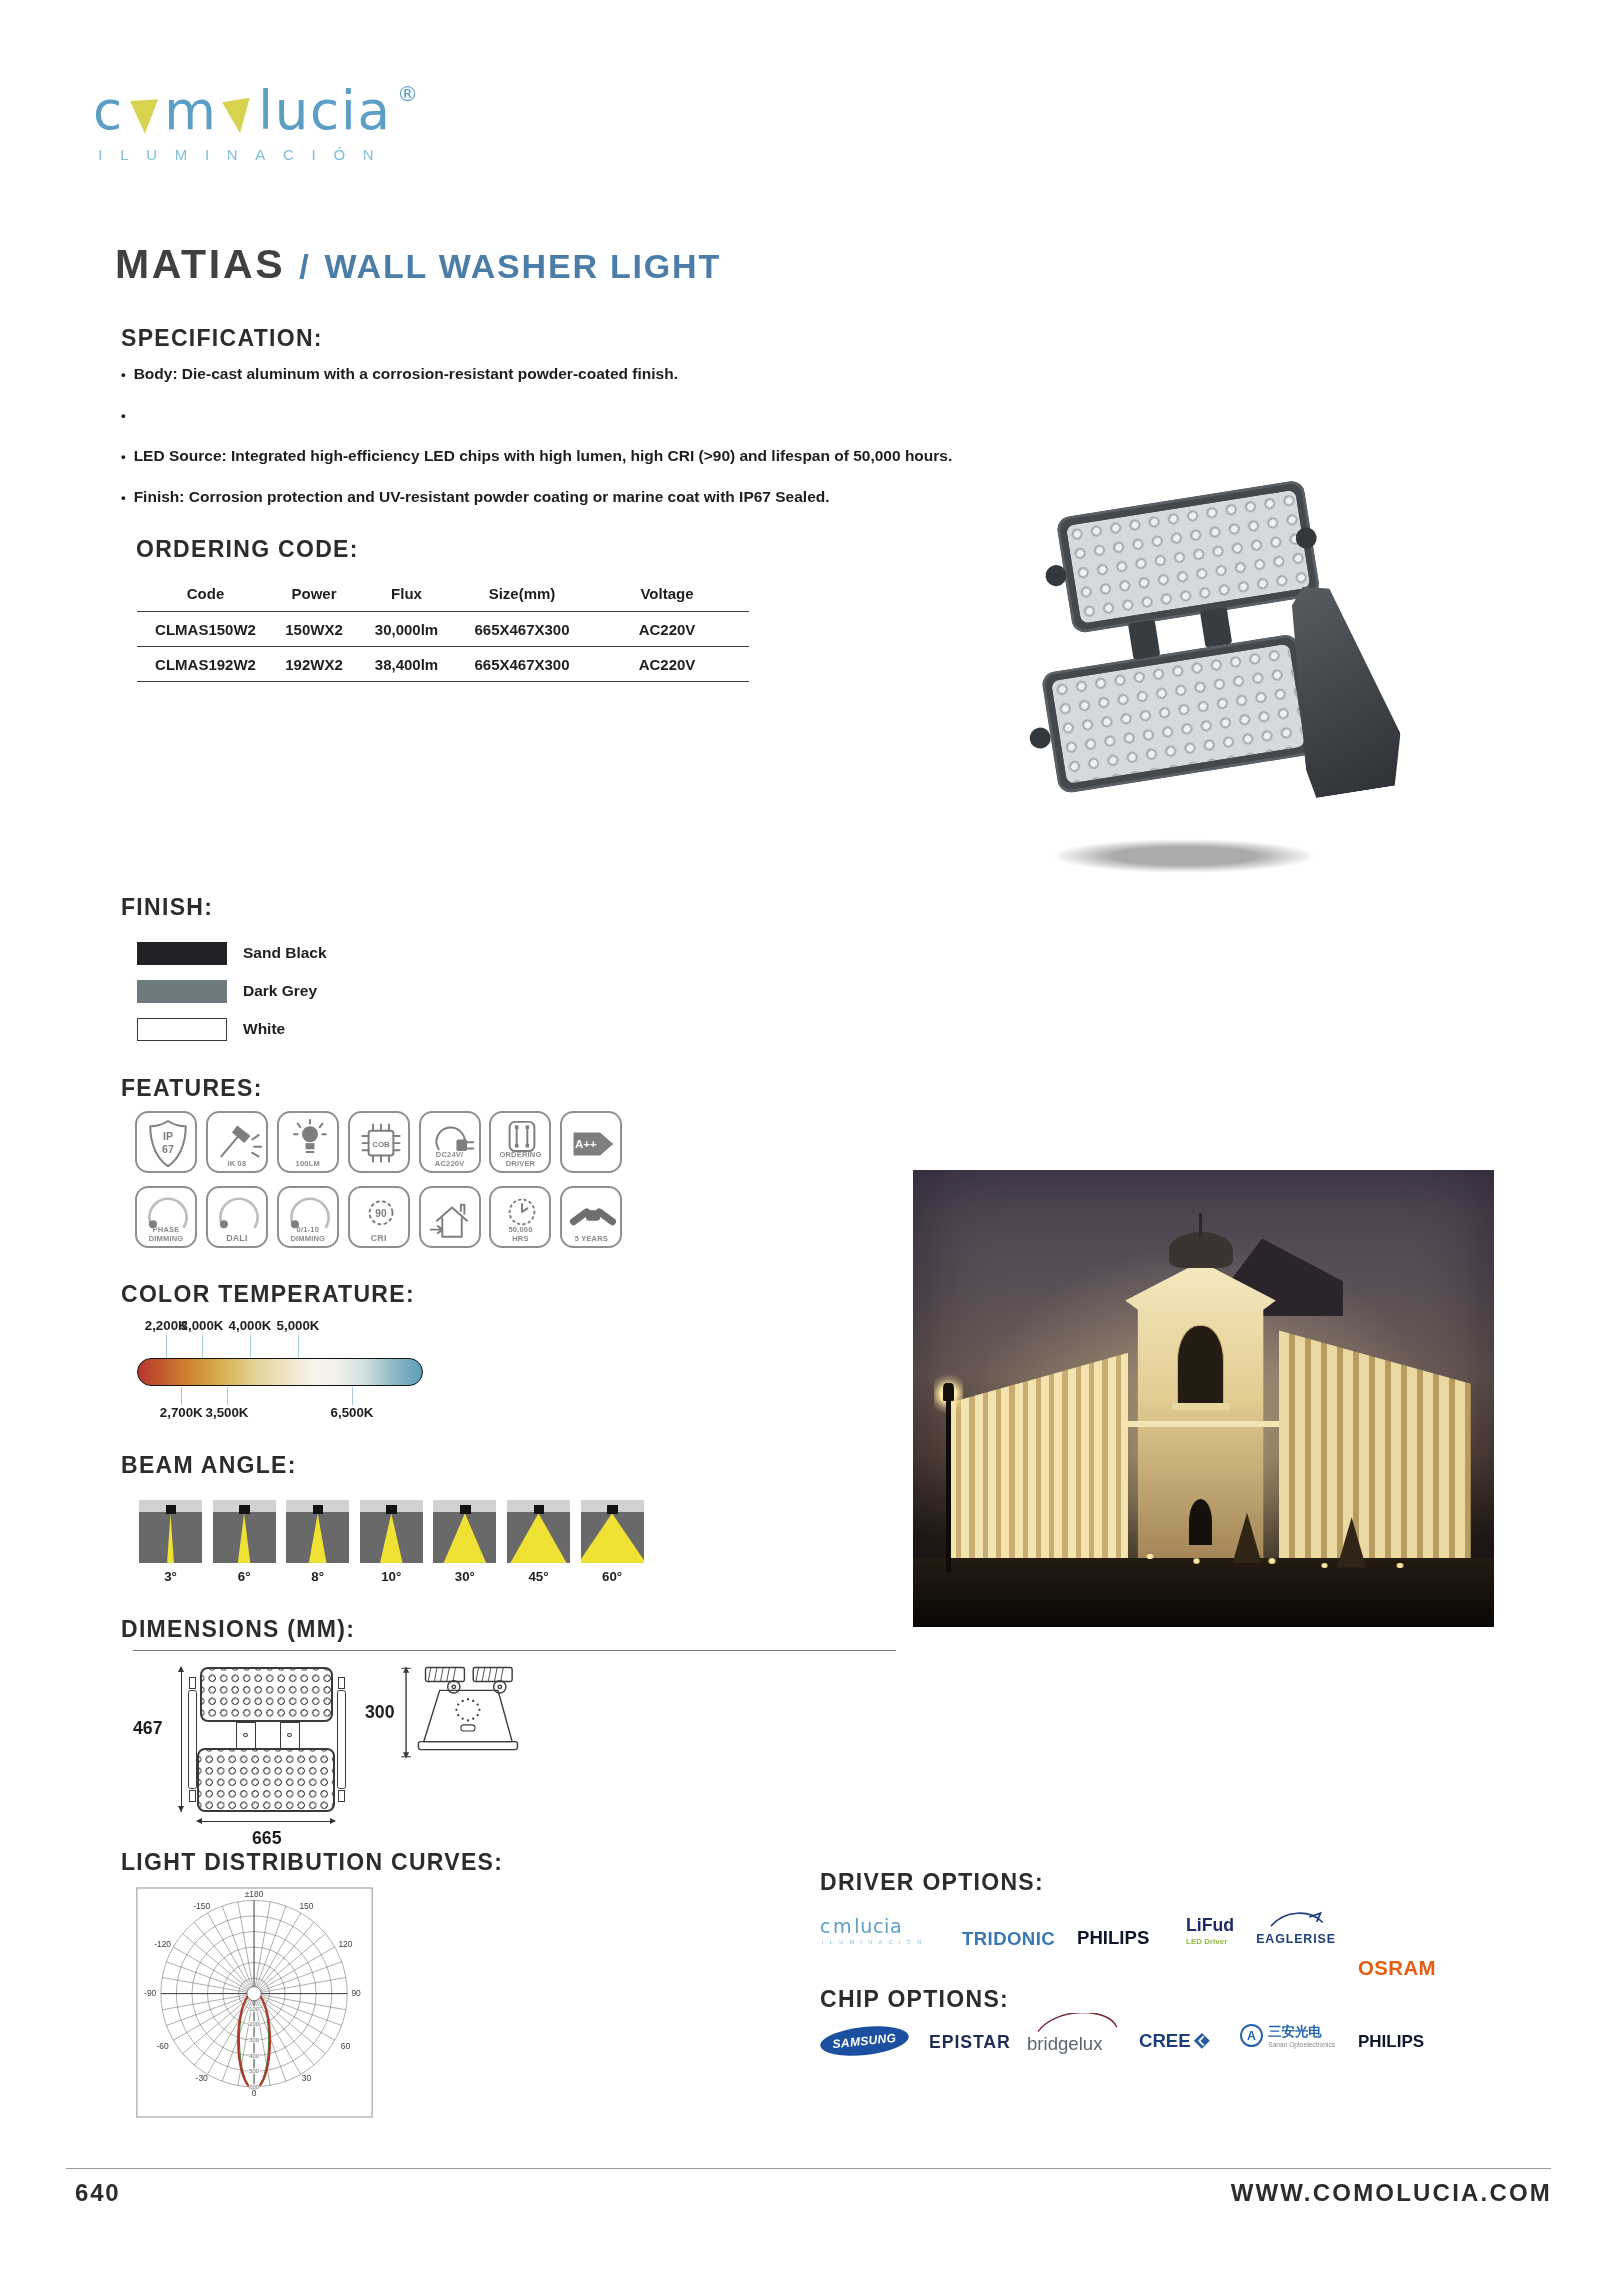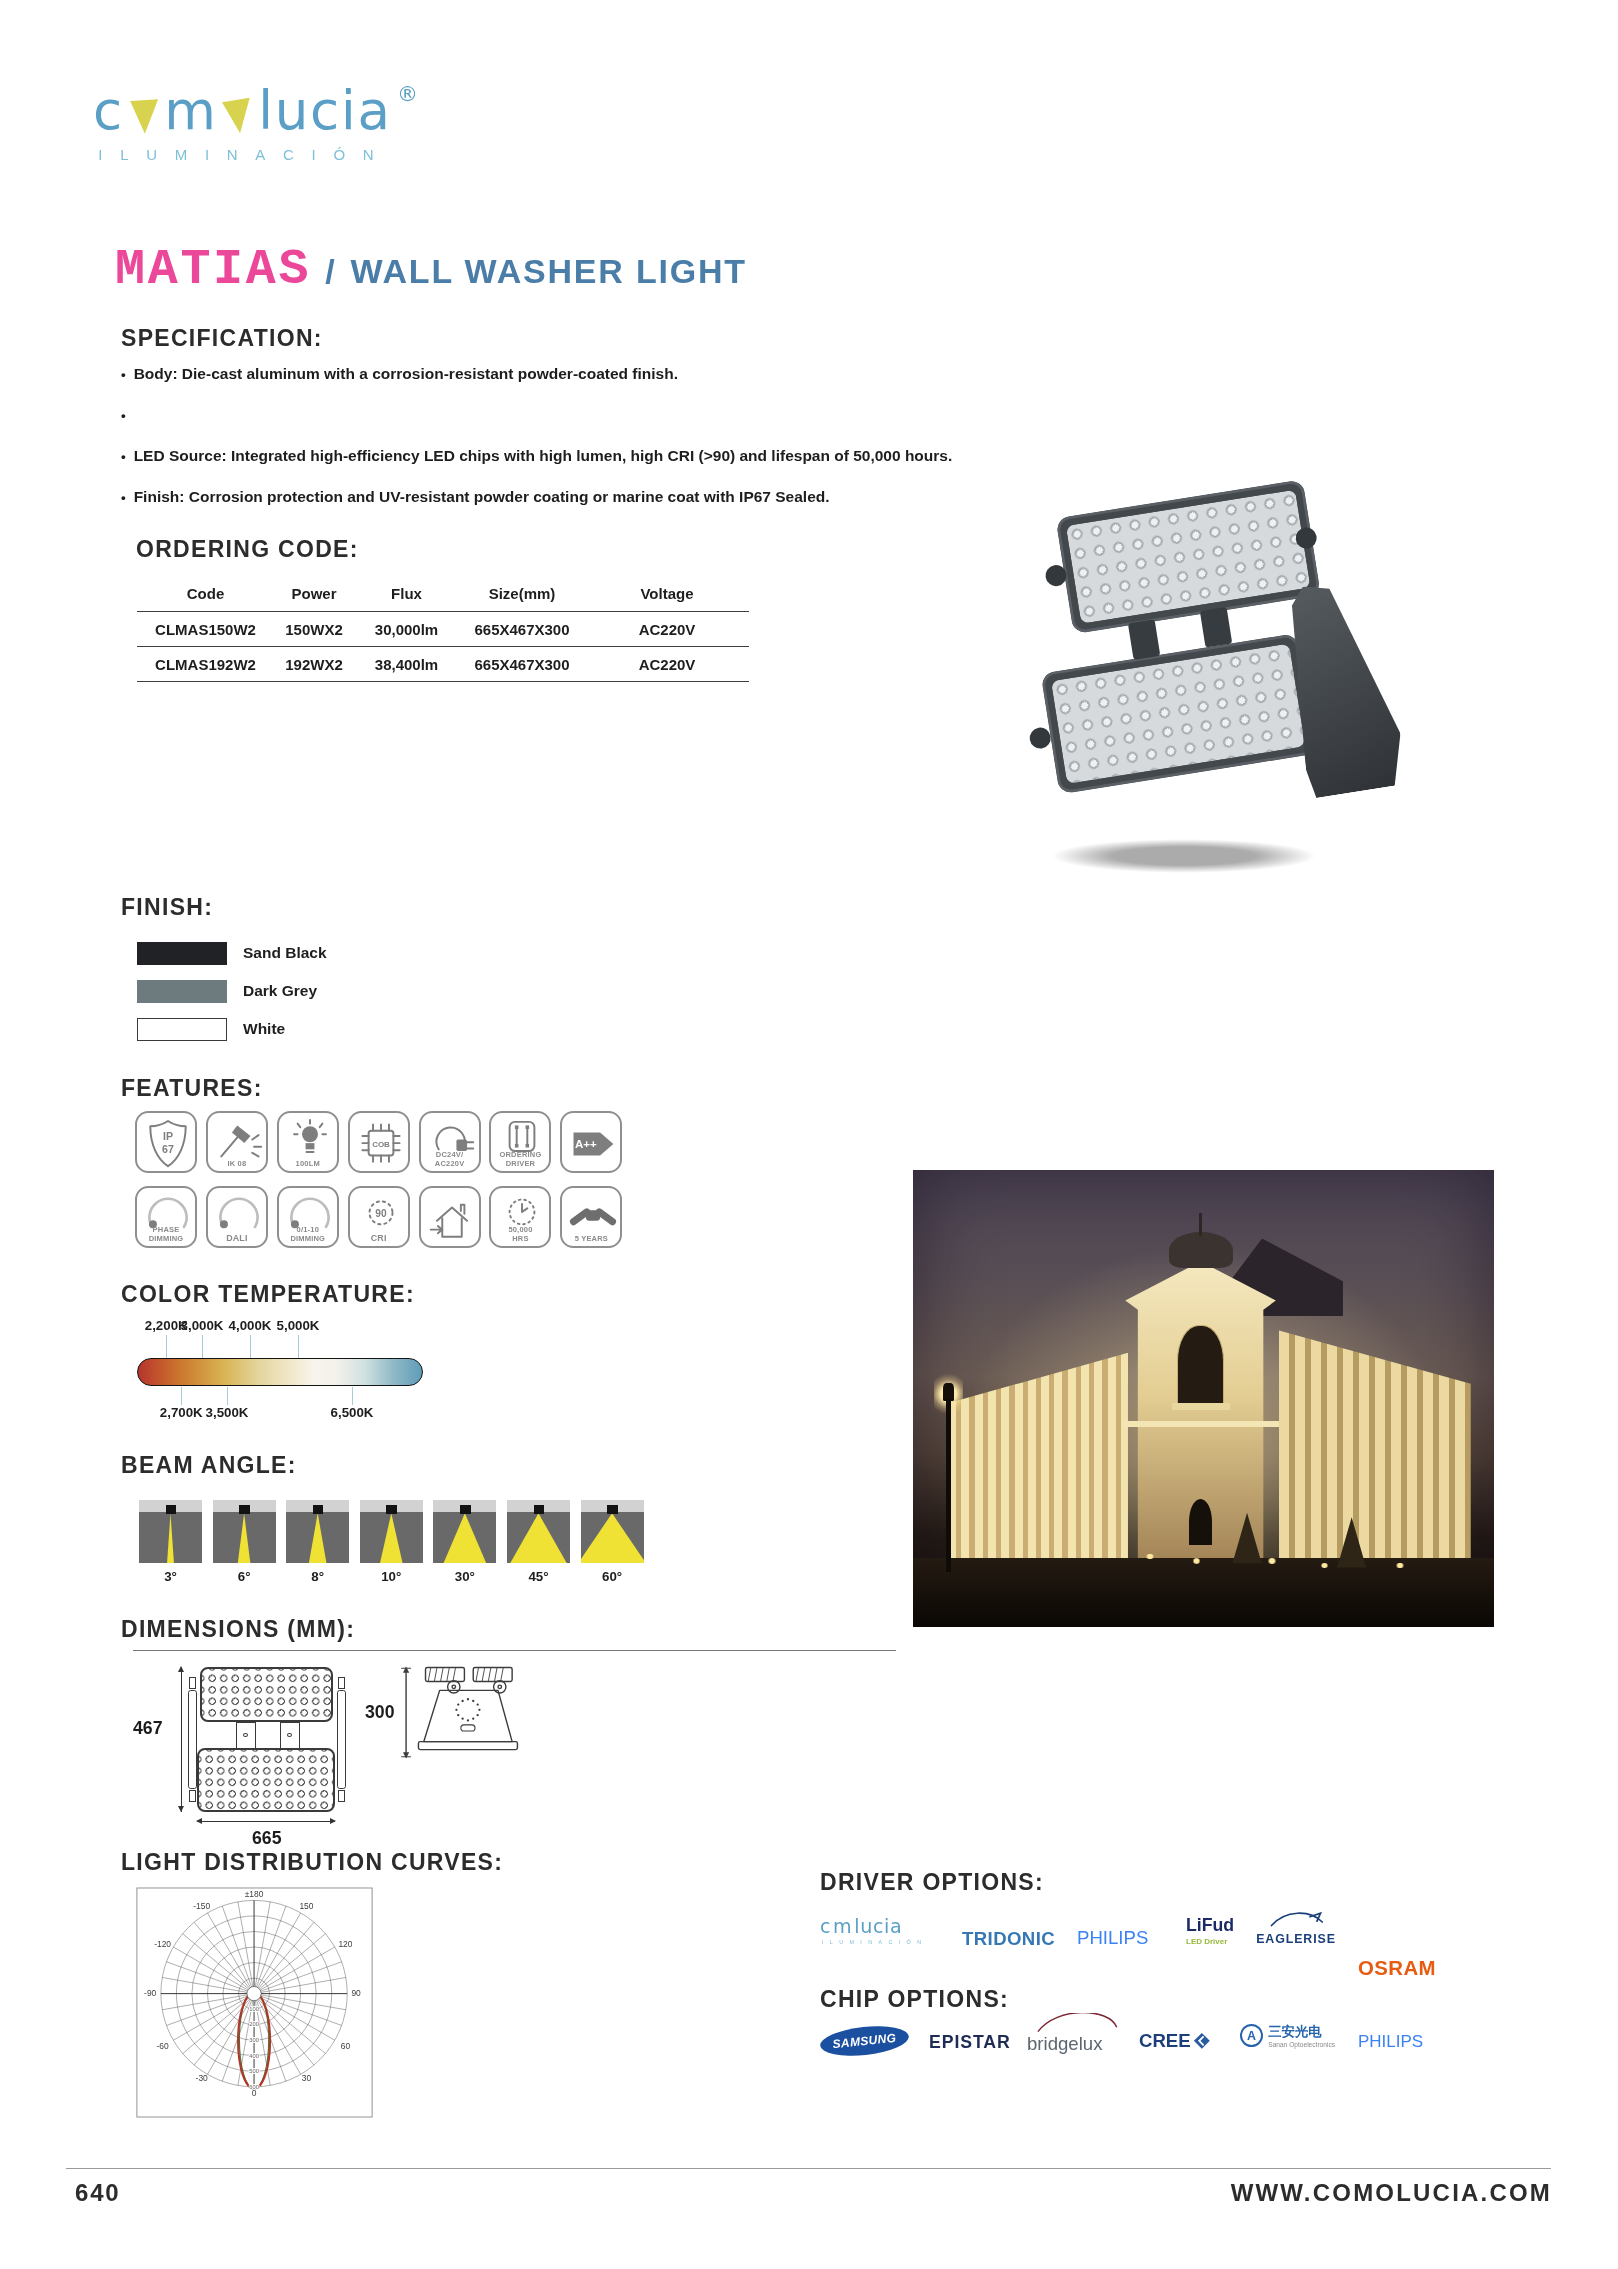--- a/index.html
+++ b/index.html
@@ -14,21 +14,21 @@
                font-size:53px; font-weight:500; letter-spacing:1.8px; line-height:1; }
   .logo-tri { width:35px; height:39px; background:#d8d34f; margin:0 2.7px 1.8px 2.7px;
               clip-path:polygon(10% 12%, 90% 8%, 52% 96%); }
   .logo-tri.t2 { transform:rotate(-6deg); }
   .logo-reg { font-size:21px; margin-left:5.3px; align-self:flex-start; line-height:1; }
   .logo-tag { margin-top:8.9px; padding-left:5.3px; color:#7fc0d8; font-size:15px;
               letter-spacing:17.7px; font-weight:500; white-space:nowrap; }
 
   
   .title-row { left:115px; top:241px; display:flex; align-items:baseline; gap:14px; white-space:nowrap; }
-  .title-product { font-size:50px; font-weight:700; letter-spacing:2.7px; color:#ec4899;font-family:Liberation Mono, monospace; }
+  .title-product { font-size:41px; font-weight:700; letter-spacing:2.7px; color:#404040; }
   .title-sep, .title-sub { font-size:34px; font-weight:600; letter-spacing:1.8px; color:#4a7ea8; }
 
   
   .sec-h { position:absolute; font-size:23px; font-weight:700; letter-spacing:1.3px; color:#2c2c2c; white-space:nowrap; }
 
   
   .spec-list { left:121px; top:365px; width:887px; }
   .spec-item { display:flex; gap:8px; font-size:15.5px; font-weight:600; color:#1d1d1d;
                height:41px; align-items:flex-start; white-space:nowrap; }
   .spec-bullet { font-size:13.3px; margin-top:1.8px; }
@@ -99,21 +99,21 @@
   .dm-side { left:399px; top:1663px; }
 
   
   .ldc-chart { left:136px; top:1887px; }
   .ldc-txt { fill:#3d3d3d; font-size:9.5px; font-family:"Liberation Sans",sans-serif; }
   .ldc-rad { fill:#666; font-size:6.5px; stroke:#fff; stroke-width:2px; paint-order:stroke; font-family:"Liberation Sans",sans-serif; }
 
   
   .brand-item { position:absolute; white-space:nowrap; }
   .lg-tridonic { font-size:18.6px; font-weight:800; color:#3578b5; letter-spacing:0.4px; }
-  .lg-philips  { font-size:18.6px; font-weight:400; color:#3b82f6; }
+  .lg-philips  { font-size:18.6px; font-weight:700; color:#0f172a; }
   .lg-lifud    { font-size:17.7px; font-weight:800; color:#1c2b66; text-align:center; }
   .lg-lifud-sub{ font-size:8px; font-weight:700; color:#96ba3c; margin-top:0.9px; }
   .lg-eagle    { font-size:12.4px; font-weight:700; color:#1b3f7a; letter-spacing:0.9px; text-align:center; }
   .lg-osram    { font-size:20.4px; font-weight:800; color:#e55c12; letter-spacing:0.4px;margin-top:33px; }
   .lg-samsung  { width:89px; height:28px; background:#1b4fa0; border-radius:50%; transform:rotate(-6deg);
                  display:flex; align-items:center; justify-content:center; }
   .lg-samsung span { color:#fff; font-size:12px; font-weight:800; font-style:italic; letter-spacing:0.4px; }
   .lg-epistar  { font-size:17.7px; font-weight:700; color:#1e2c56; letter-spacing:0.9px; }
   .lg-bridge   { font-size:18.6px; font-weight:500; color:#5c6670; }
   .lg-cree     { font-size:18.6px; font-weight:800; color:#1c3f7c; display:flex; align-items:center; gap:2.7px; }

